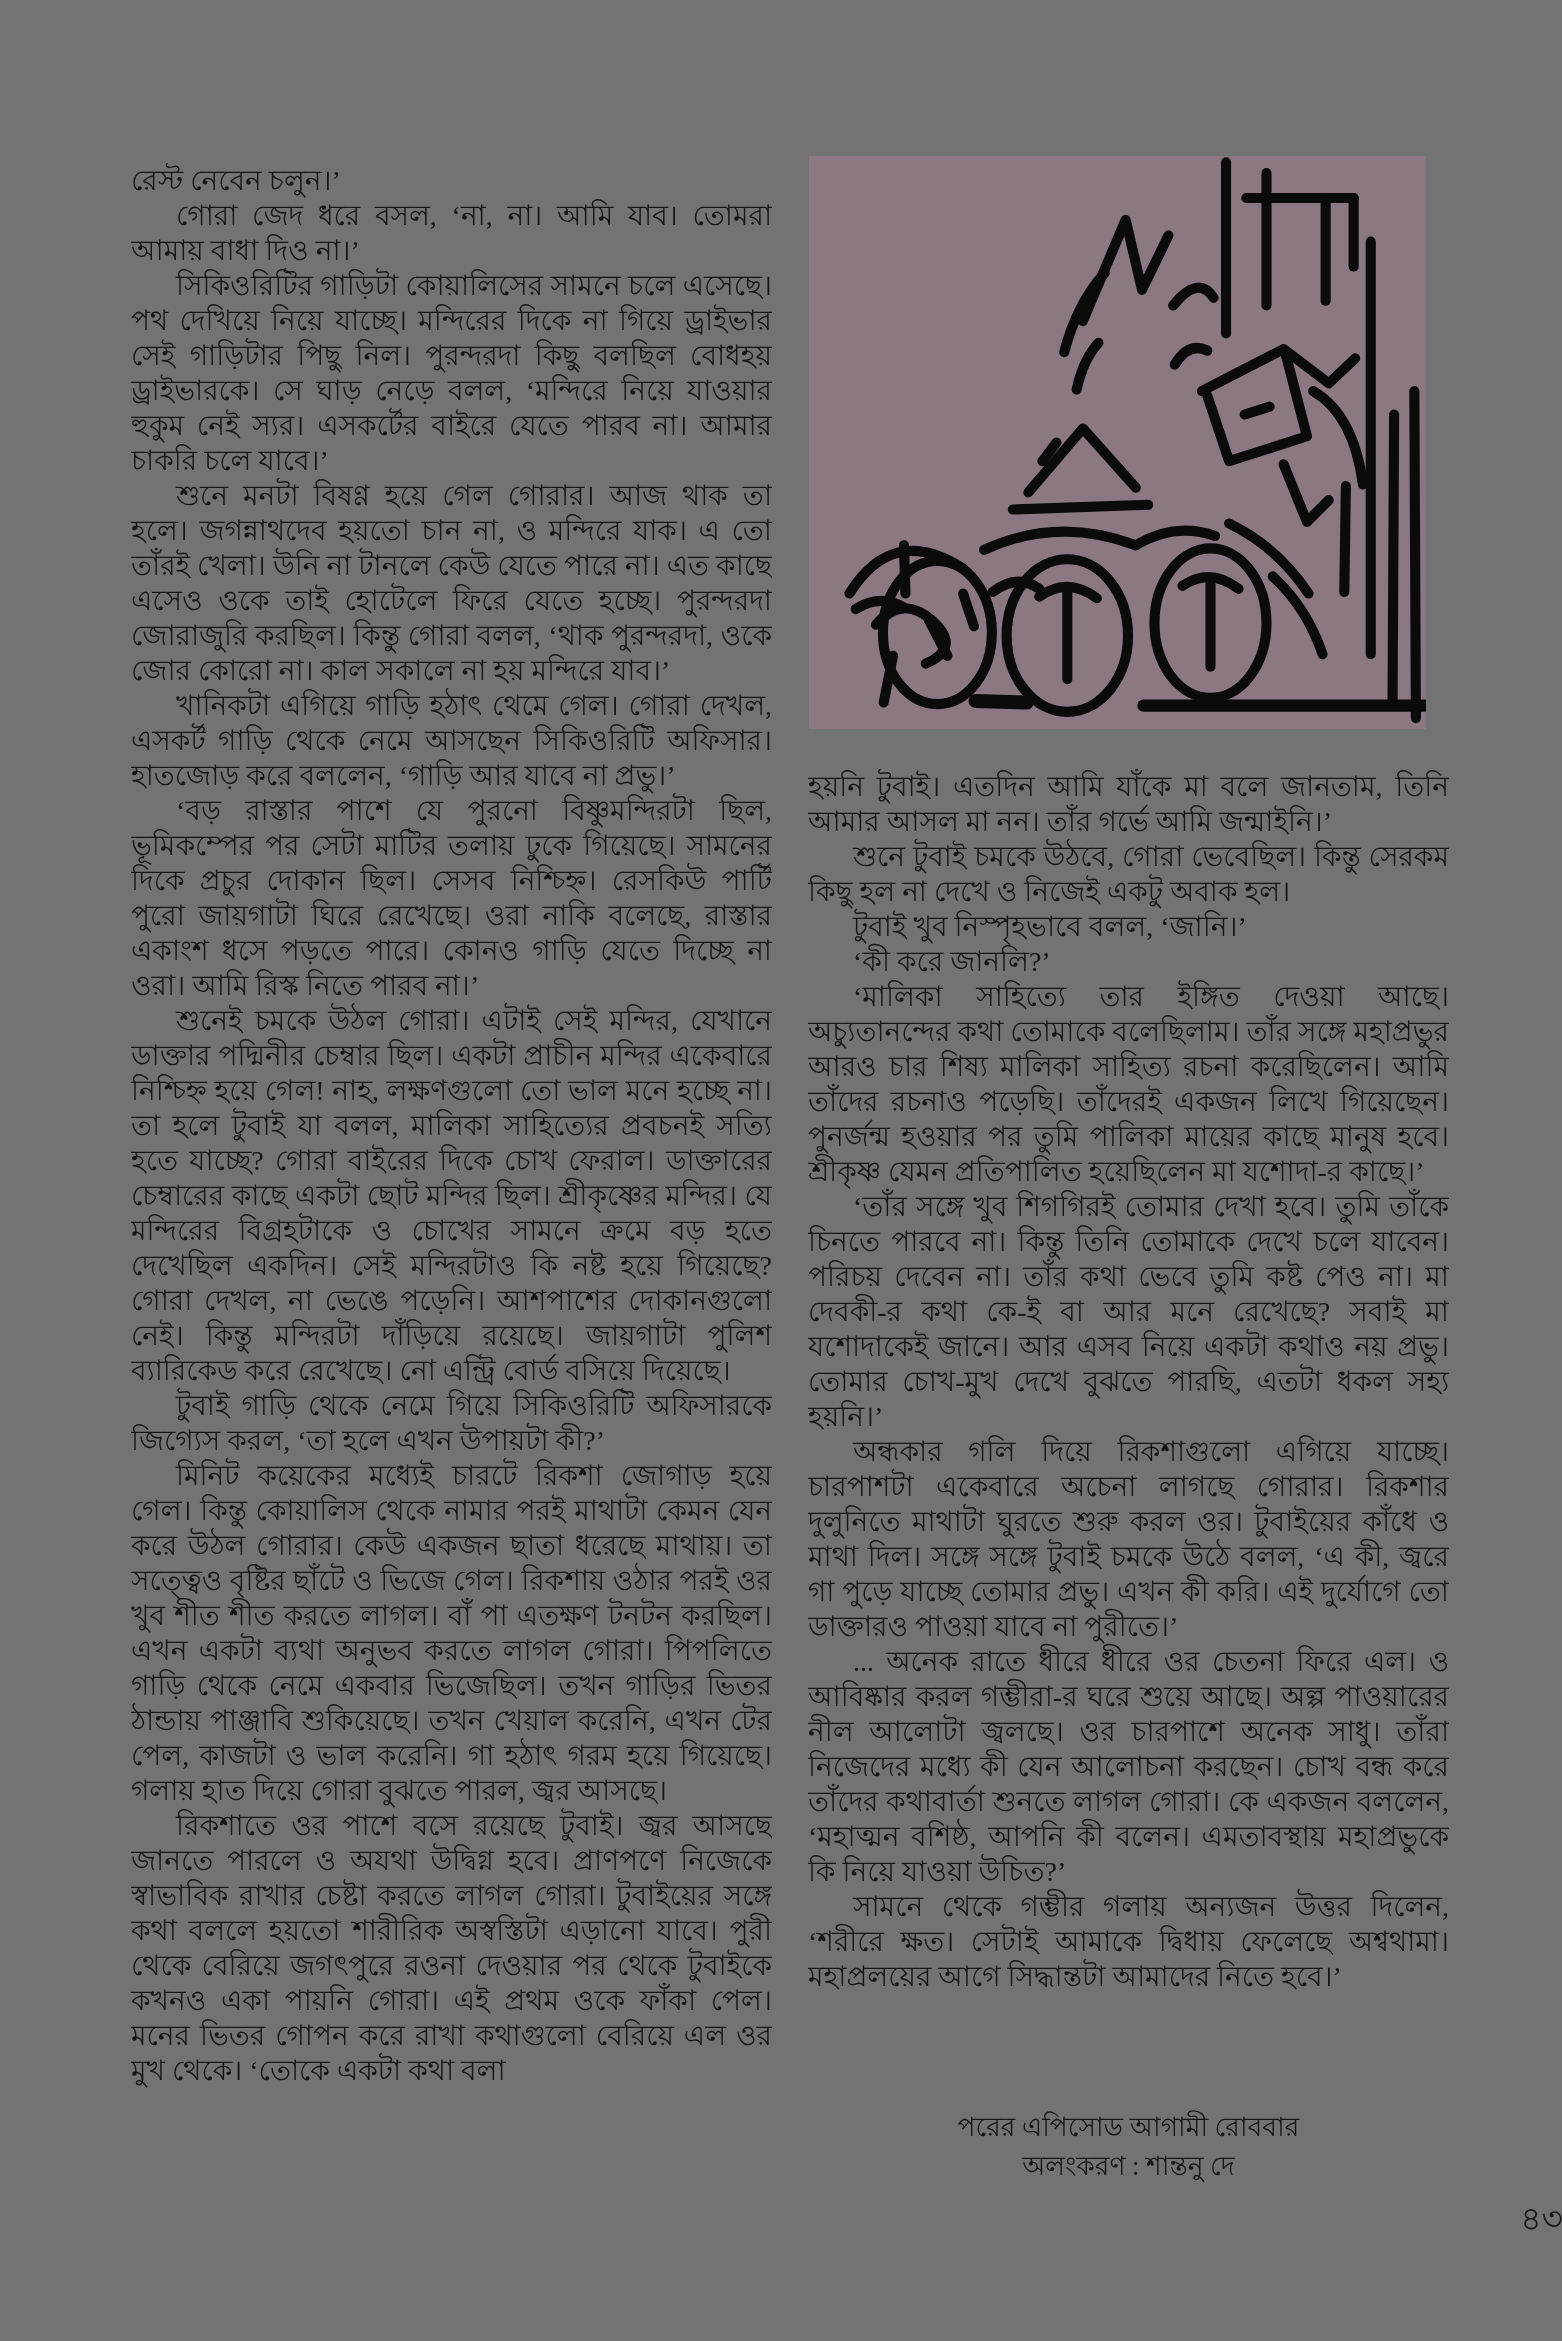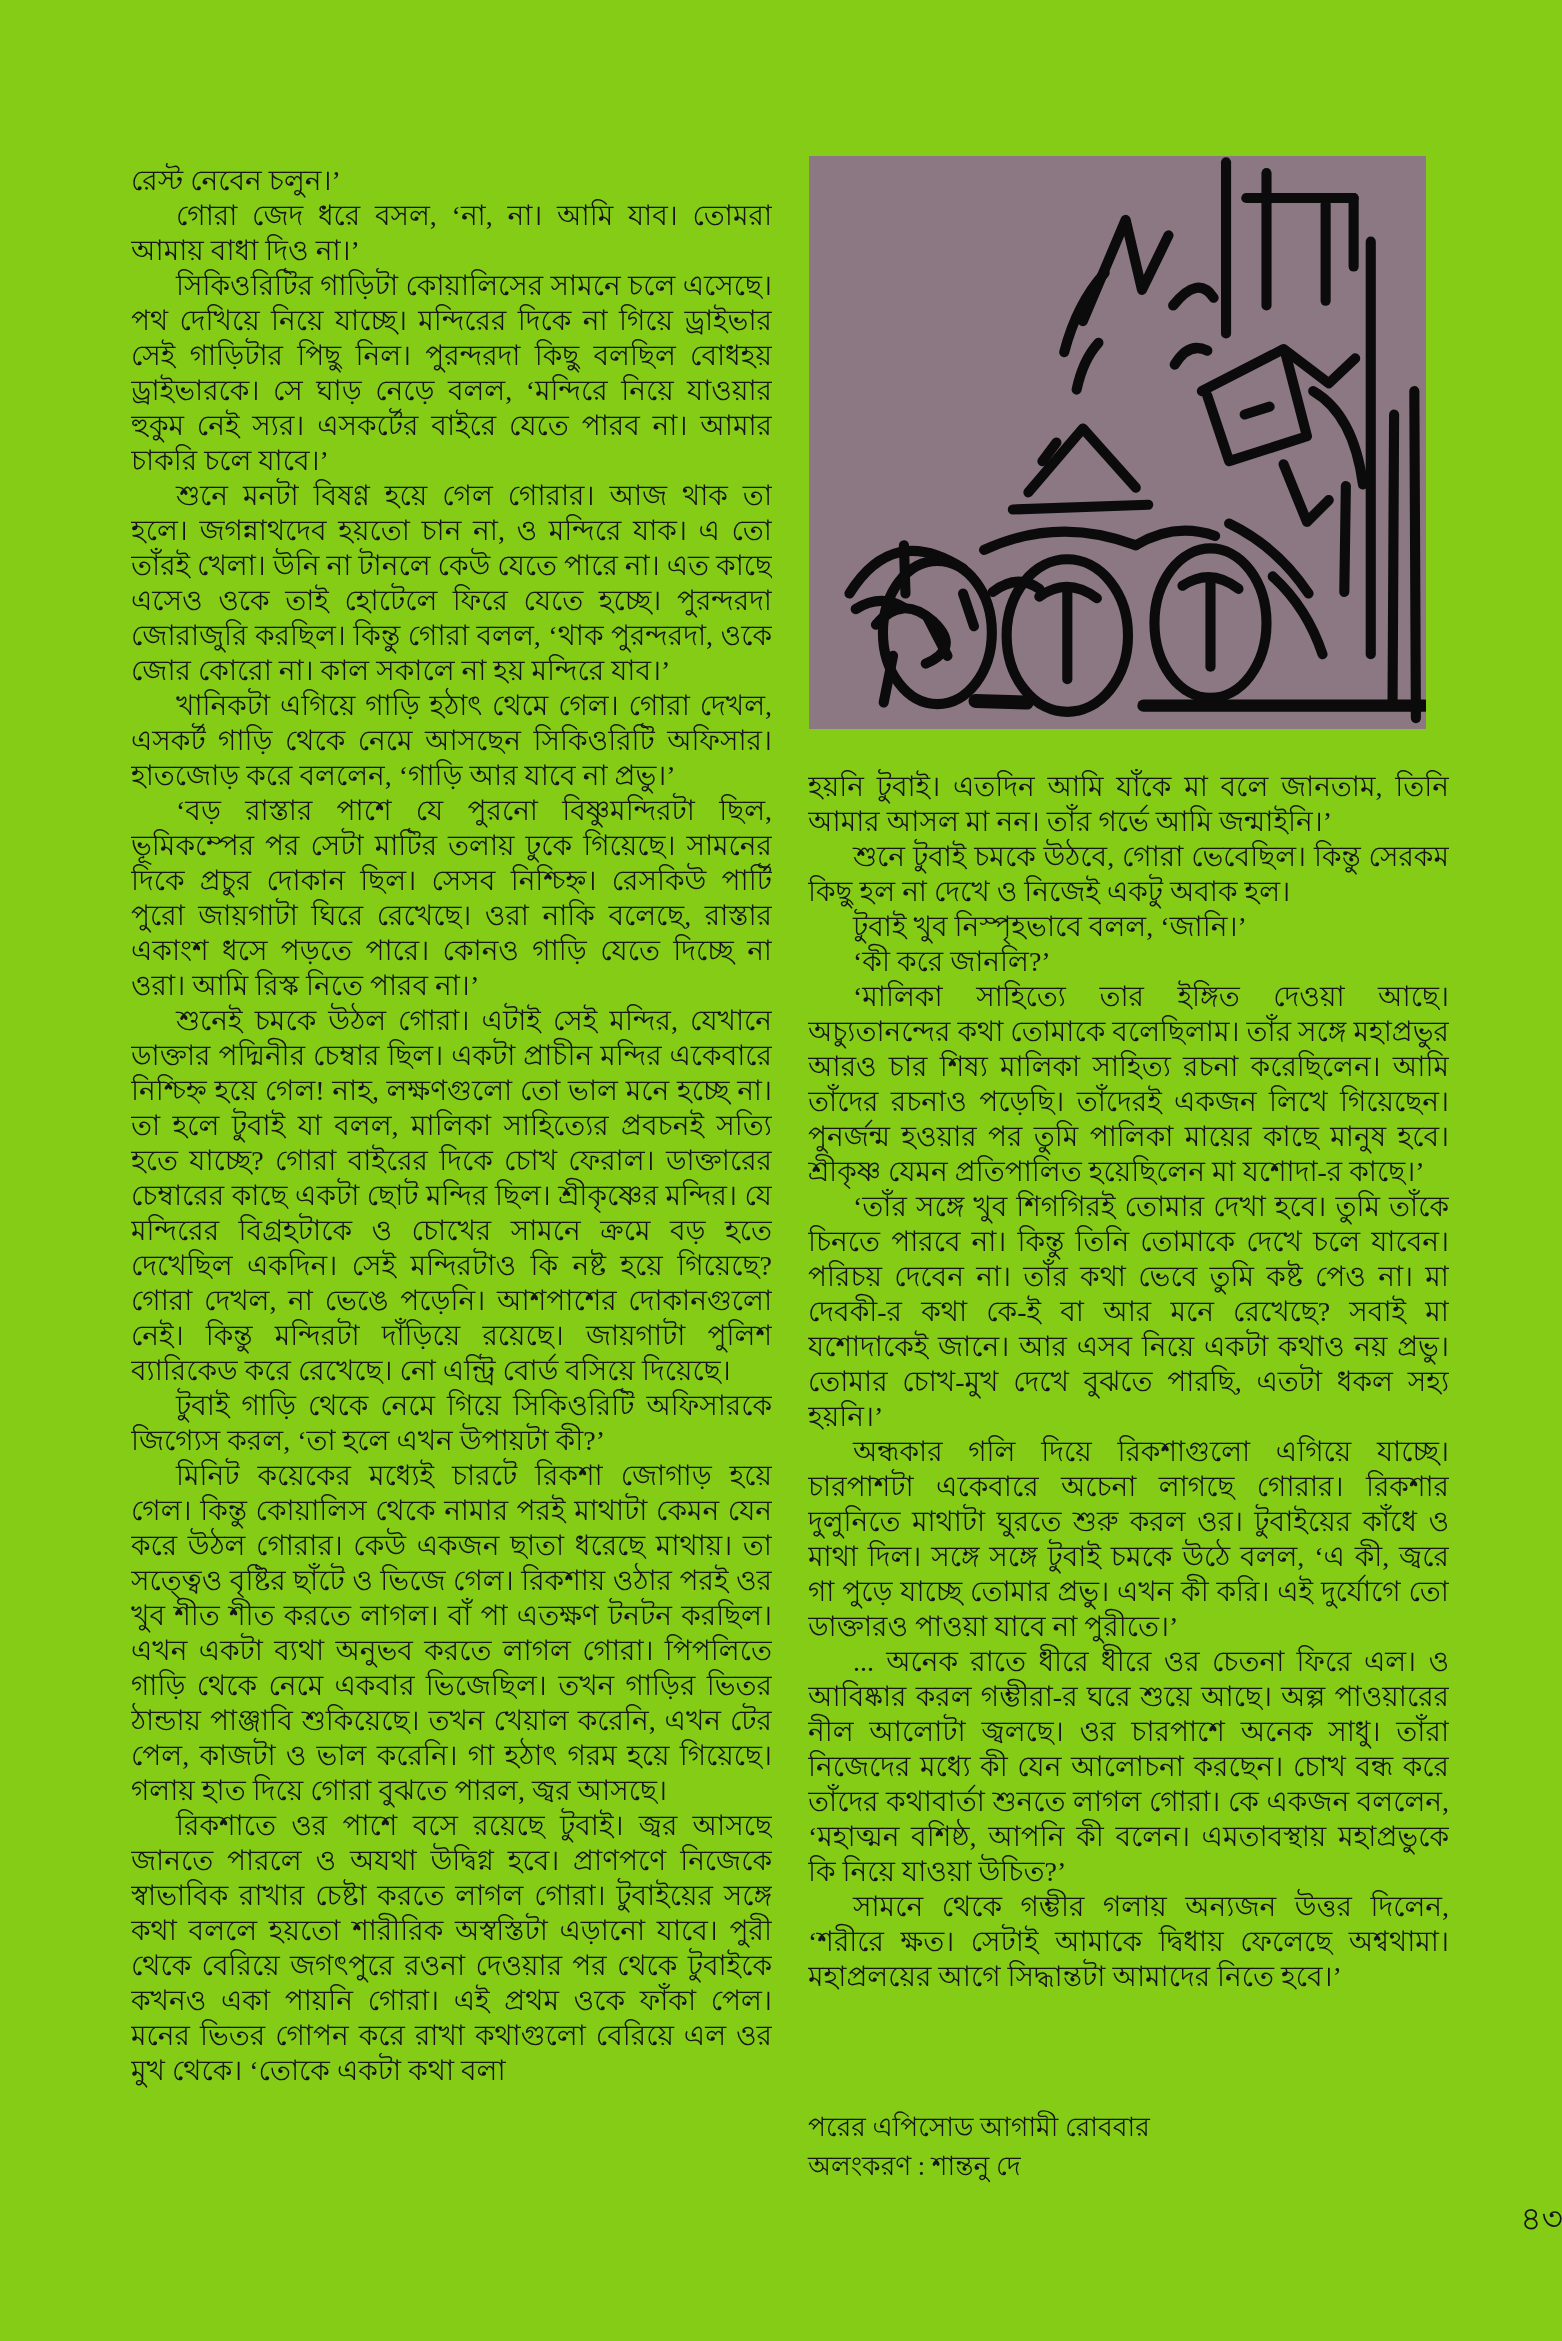--- a/index.html
+++ b/index.html
@@ -1,35 +1,35 @@
 <!DOCTYPE html>
 <html style="font-size:12.5px"><head>
 <meta charset="utf-8">
 <style>
   html,body{margin:0;padding:0;}
   body{
     width:1563px;height:2342px;position:relative;background:#ffffff;
     font-family:"Liberation Serif","DejaVu Serif",serif;color:#161616;
   }
-  .page{position:absolute;inset:0;background:#84cc16;}
+  .page{position:absolute;inset:0;background:#737373;}
   .column{
     position:absolute;width:641px;font-size:28px;line-height:35px;
     text-align:justify;letter-spacing:0;
   }
   .column-left{left:131px;top:163px;height:2016px;overflow:hidden;}
   .column-right{left:808px;top:769px;height:1339px;overflow:hidden;}
   .para{margin:0;}
   .para.indent{text-indent:45px;}
   .illustration{
     position:absolute;left:809px;top:156px;width:617px;height:573px;
   }
   .illustration svg{display:block;width:100%;height:100%;}
   .credits{
     position:absolute;left:808px;top:2108px;width:641px;
-    text-align:left;font-size:26.5px;line-height:39px;
+    text-align:center;font-size:26.5px;line-height:39px;
   }
   .page-number{
     position:absolute;left:0;top:2193px;width:100%;
     text-align:right;font-size:33px;
   }
 </style>
 </head>
 <body>
 
 <div class="page">

